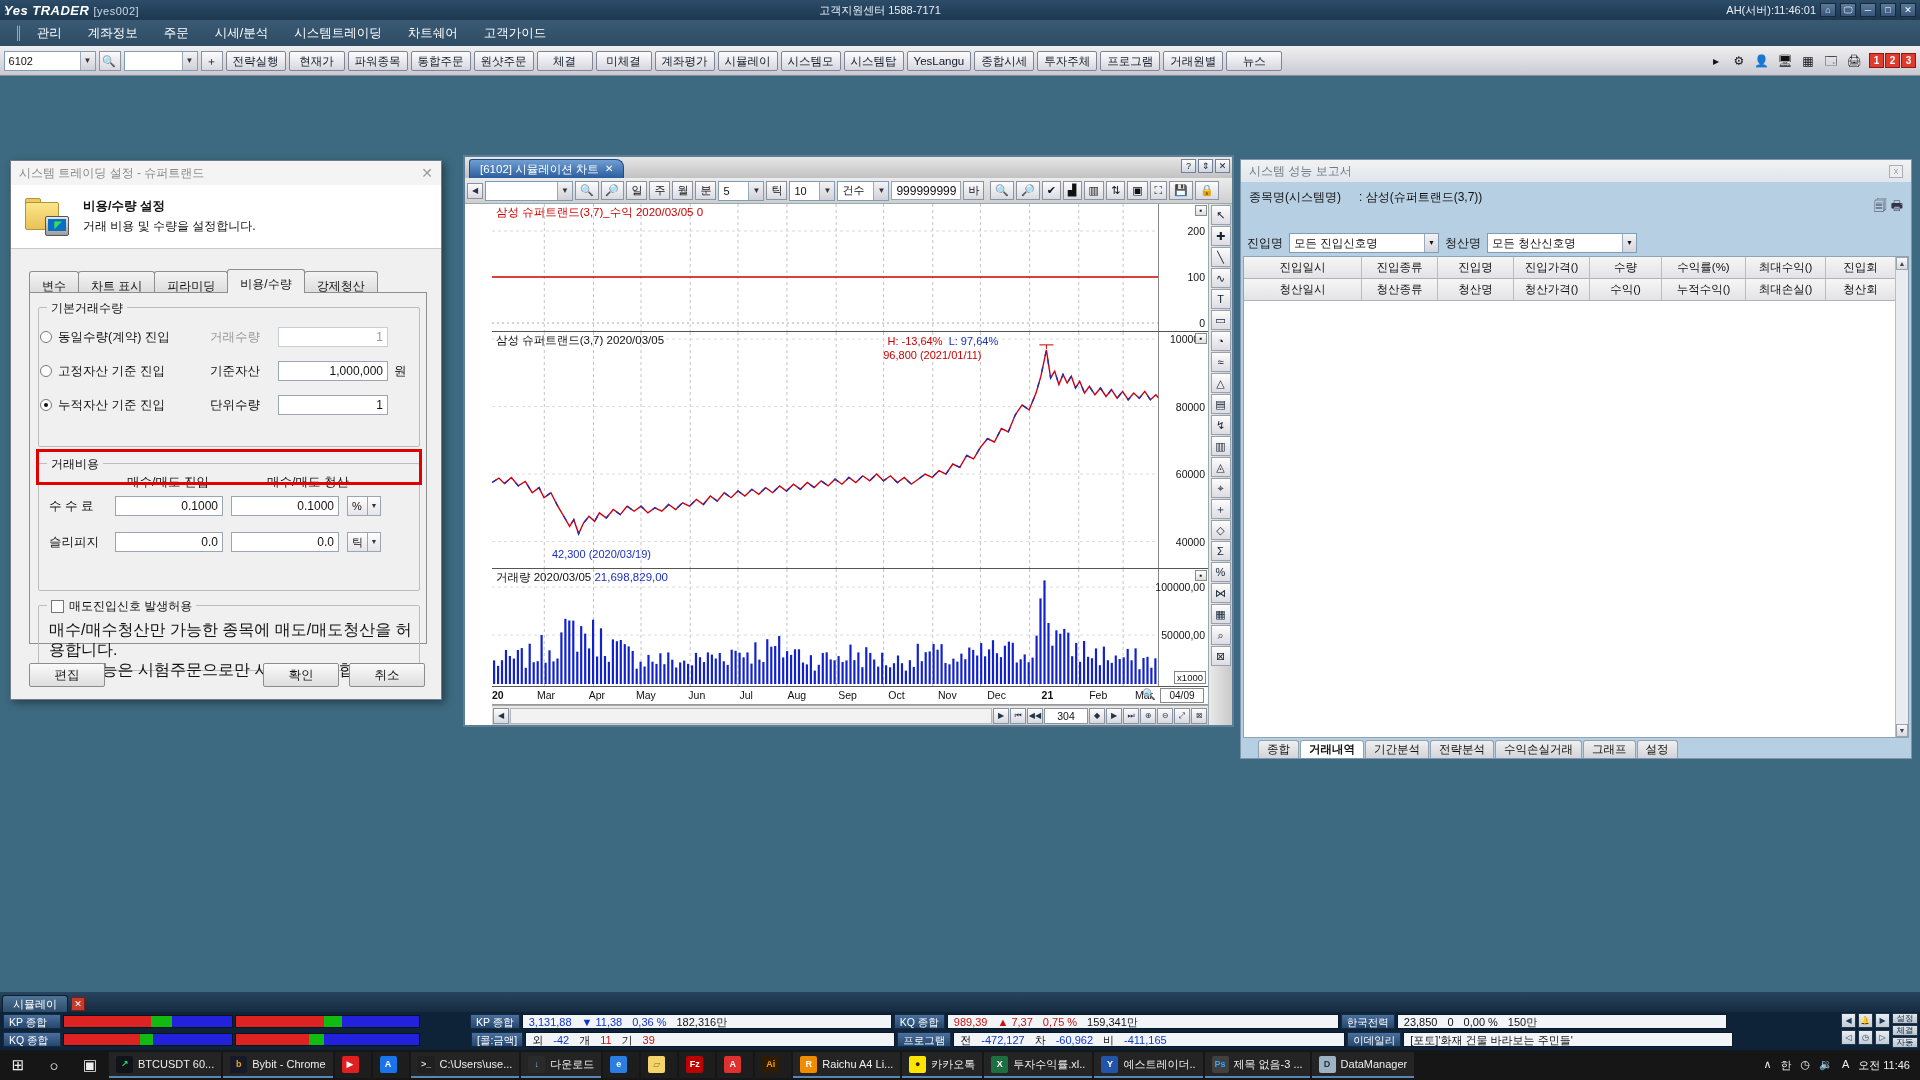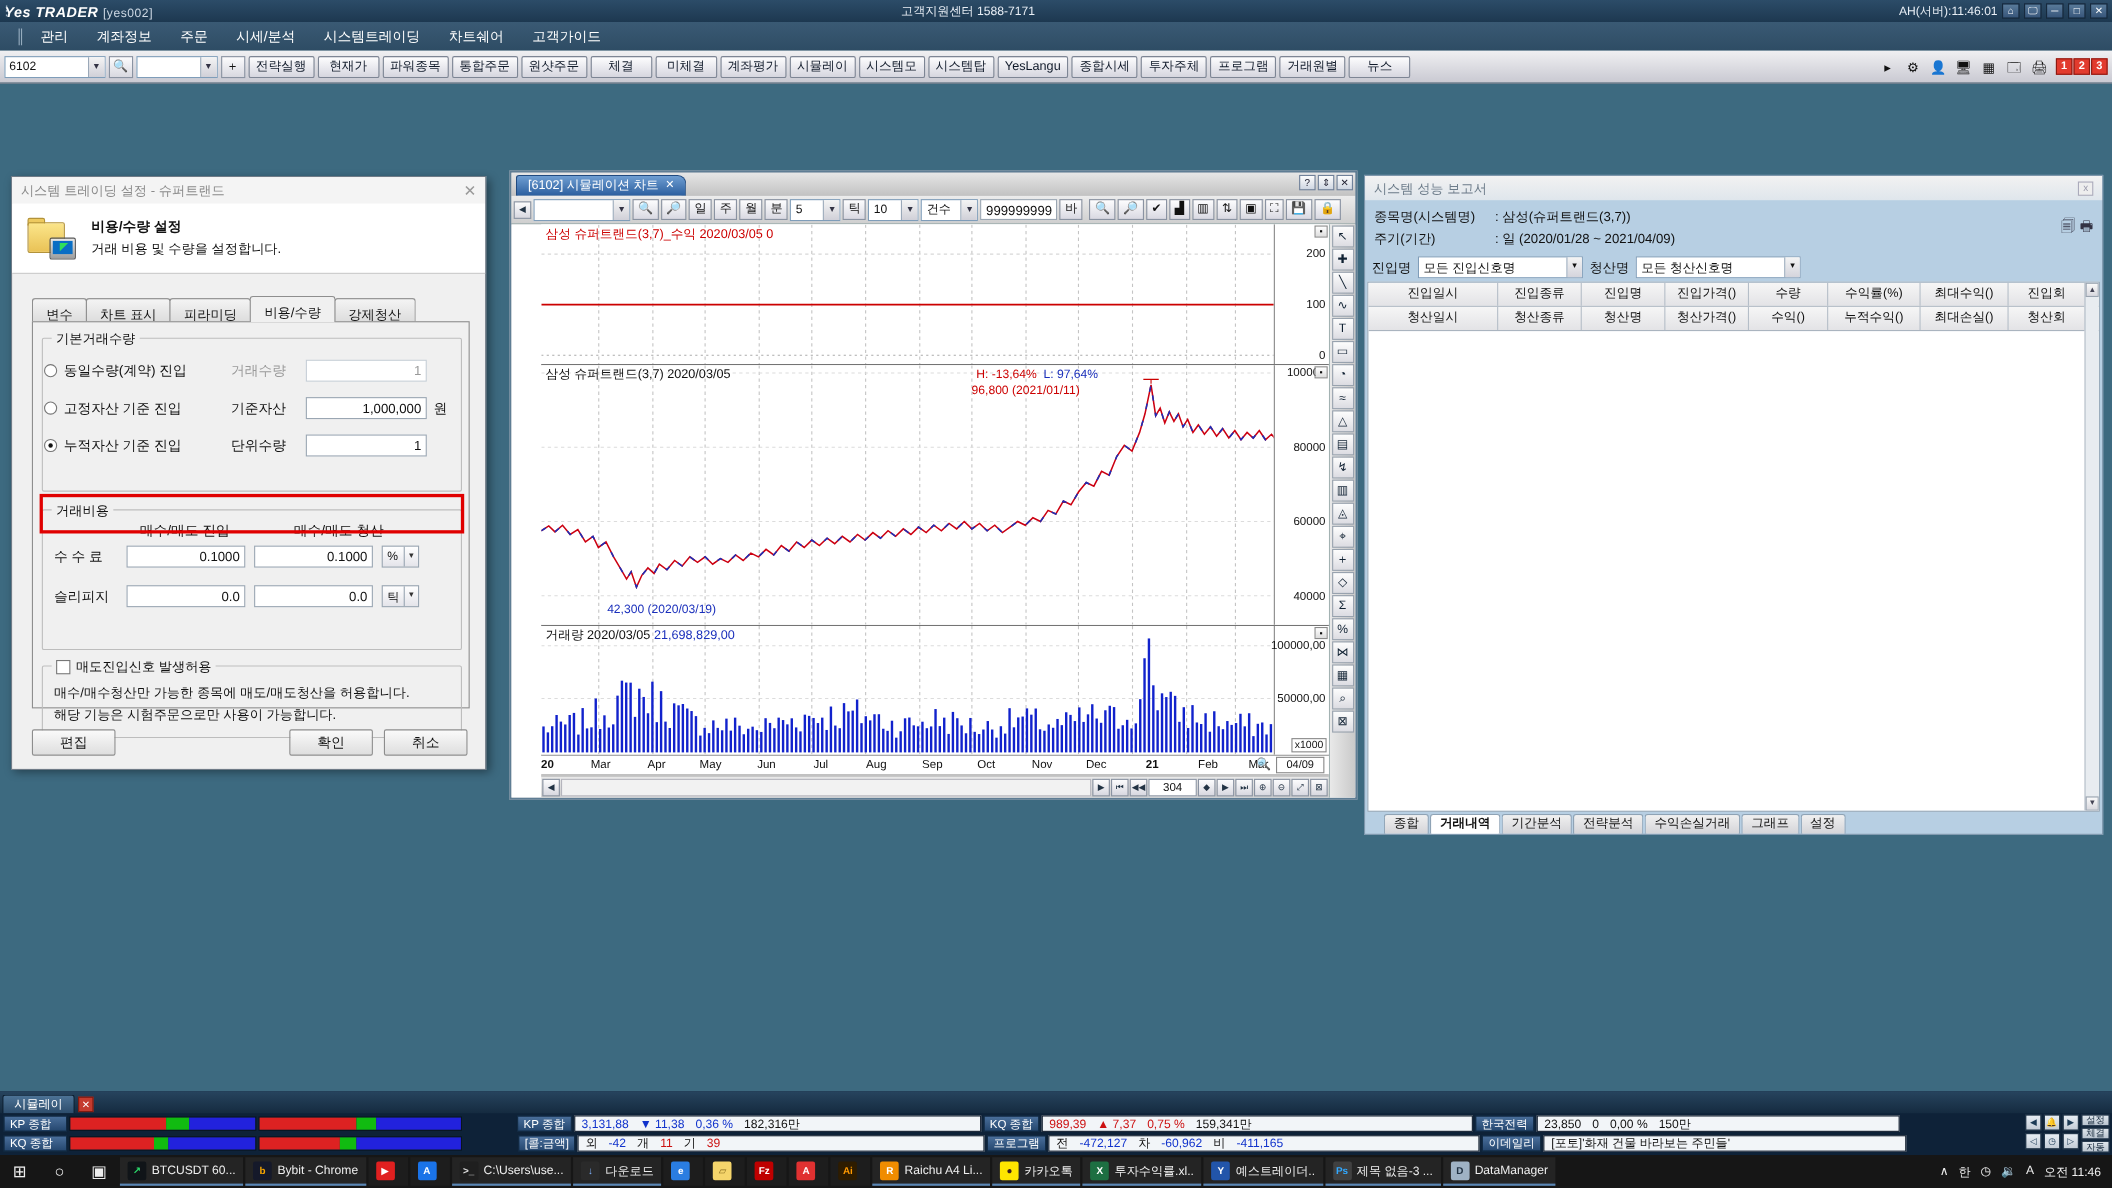--- a/index.html
+++ b/index.html
@@ -294,21 +294,21 @@
               </span>
             </div>
           </div>
       </div>
 
       <div class="group" style="left:8px;top:312px;width:382px;height:66px;">
         <span class="glabel" style="display:flex;gap:5px;align-items:center;">
             <span class="chk"></span>
             <span>매도진입신호 발생허용</span>
           </span>
-        <div style="position:absolute;left:10px;top:14px;font-size:12px;line-height:20px;">
+        <div style="position:absolute;left:10px;top:14px;font-size:16px;line-height:20px;">
           <div>매수/매수청산만 가능한 종목에 매도/매도청산을 허용합니다.</div>
           <div>해당 기능은 시험주문으로만 사용이 가능합니다.</div>
         </div>
       </div>
     </div>
     <div class="dlg-btn" style="left:18px;top:502px;">편집</div>
     <div class="dlg-btn" style="left:252px;top:502px;">확인</div>
     <div class="dlg-btn" style="left:338px;top:502px;">취소</div>
   </div>
 
@@ -699,24 +699,20 @@
   <div class="abs report">
     <div class="rp-title">
       <span>시스템 성능 보고서</span>
       <span class="x">x</span>
     </div>
     <div class="rp-info">
       <div class="row">
           <span class="k">종목명(시스템명)</span>
           <span>: 삼성(슈퍼트랜드(3,7))</span>
         </div>
-      <div class="row">
-          <span class="k">주기(기간)</span>
-          <span>: 일 (2020/01/28 ~ 2021/04/09)</span>
-        </div>
       <span class="rp-ico">
         <span>🗐</span>
         <span>🖶</span>
       </span>
     </div>
     <div class="rp-filter">
       <span>진입명</span>
       <span class="rp-combo">
           <span>모든 진입신호명</span>
           <span class="dd">▼</span>

